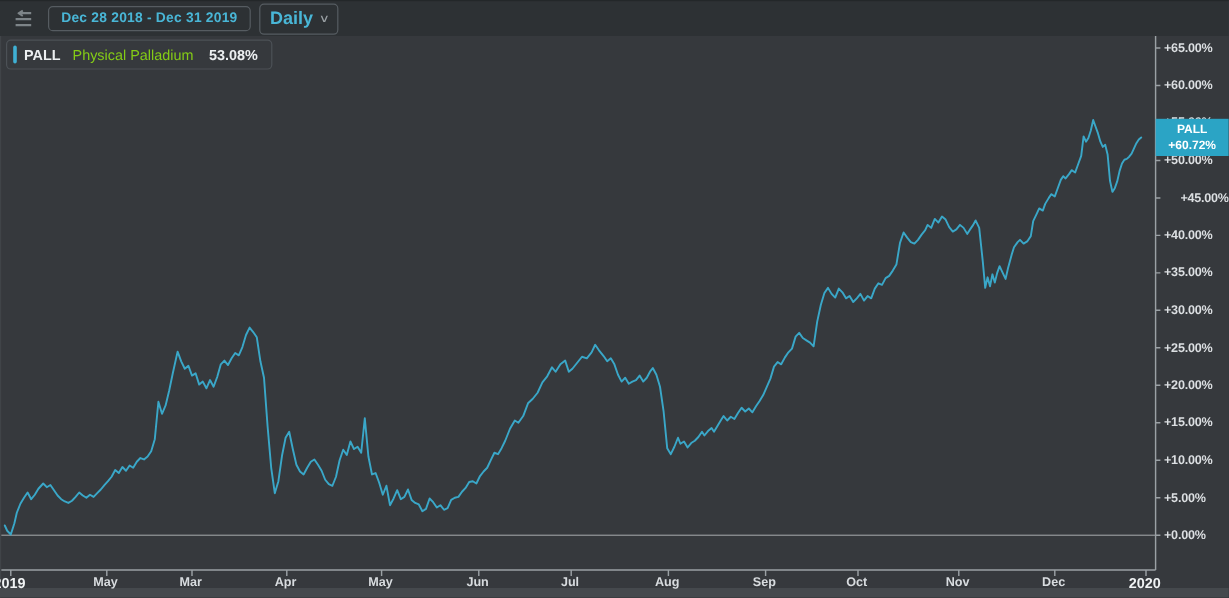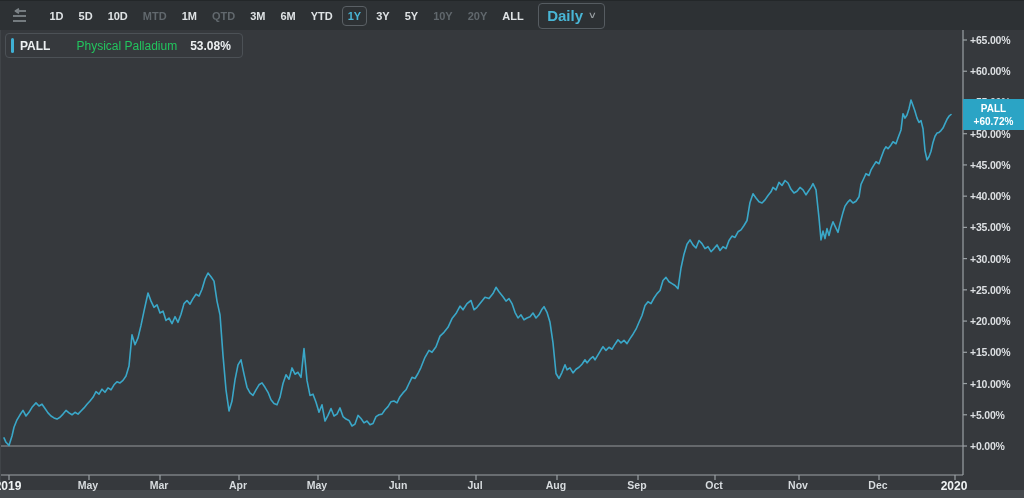--- a/index.html
+++ b/index.html
@@ -47,21 +47,21 @@
   }
   .xlab.edge-year{font-size:12px;color:#f0f3f4;}
   
   .legend{
     position:absolute;top:33px;left:5px;z-index:20;height:23px;
     display:flex;align-items:center;border:1px solid #4c5156;border-radius:4px;
     padding:0 11px 0 5px;cursor:pointer;
   }
   .legend .accent{width:3px;height:15px;border-radius:2px;background:#3fb0d4;}
   .legend .sym{margin-left:6px;font-size:12px;font-weight:bold;color:#eceff1;}
-  .legend .nm{margin-left:26px;font-size:12px;color:#22c55e;}
+  .legend .nm{margin-left:10px;font-size:12px;color:#84cc16;}
   .legend .chg{margin-left:13px;font-size:12px;font-weight:bold;color:#eceff1;}
   
   .badge{
     position:absolute;left:963px;top:99px;width:61px;height:31px;z-index:15;
     background:#2ba4c5;color:#fff;text-align:center;line-height:13px;padding-top:3px;box-sizing:border-box;
   }
   .badge .b-sym{font-size:10px;font-weight:bold;}
   .badge .b-val{font-size:10px;font-weight:bold;}
   
   .bottom-strip{position:absolute;left:0;top:490px;width:1024px;height:8px;background:#45494d;z-index:8;}
@@ -71,37 +71,21 @@
 
 <div class="toolbar">
   <div class="menu-btn">
     <svg width="17" height="15" viewBox="0 0 17 15">
       <path d="M5 3 L15 3" stroke="#7d8488" stroke-width="1.8" fill="none"></path>
       <path d="M8 0.8 L4.4 3 L8 5.2" stroke="#7d8488" stroke-width="1.6" fill="none" stroke-linejoin="round"></path>
       <path d="M2 8 L15 8" stroke="#7d8488" stroke-width="1.8"></path>
       <path d="M2 13 L15 13" stroke="#7d8488" stroke-width="1.8"></path>
     </svg>
   </div>
-  <div class="periods">
-      <div class="pbtn normal">1D</div>
-      <div class="pbtn normal">5D</div>
-      <div class="pbtn normal">10D</div>
-      <div class="pbtn disabled">MTD</div>
-      <div class="pbtn normal">1M</div>
-      <div class="pbtn disabled">QTD</div>
-      <div class="pbtn normal">3M</div>
-      <div class="pbtn normal">6M</div>
-      <div class="pbtn normal">YTD</div>
-      <div class="pbtn selected">1Y</div>
-      <div class="pbtn normal">3Y</div>
-      <div class="pbtn normal">5Y</div>
-      <div class="pbtn disabled">10Y</div>
-      <div class="pbtn disabled">20Y</div>
-      <div class="pbtn normal">ALL</div>
-    </div>
+  <div class="date-btn">Dec 28 2018 - Dec 31 2019</div>
   <div class="interval">
     <span class="val">Daily</span>
     <span class="chev">∨</span>
   </div>
 </div>
 
 <div class="chart-area">
   <svg id="chart-svg" width="1024" height="468" viewBox="0 0 1024 468">
       <line x1="0" y1="416" x2="962" y2="416" stroke="#c3c7c9" stroke-width="0.8" opacity="0.85"></line>
       <line x1="962" y1="0" x2="962" y2="445" stroke="#9ba1a5" stroke-width="1.2"></line>
@@ -135,21 +119,21 @@
       <line x1="954" y1="445" x2="954" y2="450" stroke="#9ba1a5" stroke-width="1.2"></line>
       <polyline points="3,407.9 5,412.3 8,415.4 11,406.0 13,397.3 16,389.8 19,384.8 22,380.4 25,386.0 28,382.3 31,377.3 35,372.9 38,376.0 41,374.2 44,378.5 47,382.9 50,386.0 53,387.9 56,389.1 59,387.3 62,384.1 65,380.4 68,382.9 71,384.8 74,382.3 77,384.1 80,381.0 83,377.9 86,374.2 89,371.0 92,367.3 95,361.7 98,364.2 101,359.2 104,362.3 107,357.9 110,359.8 113,354.8 116,351.7 119,352.9 122,350.4 125,346.0 128,336.0 131,304.8 134,314.8 137,307.9 140,295.4 143,281.1 147,263.0 150,271.1 153,277.3 156,274.8 159,283.0 162,281.1 165,290.5 168,288.0 171,293.6 174,286.7 177,292.3 180,284.2 183,273.6 186,270.5 189,274.2 192,268.6 195,264.2 198,266.1 201,259.2 204,249.2 207,243.0 210,246.7 213,251.1 216,271.1 219,284.8 222,325.4 225,359.8 228,381.0 231,371.0 234,349.8 237,334.8 240,329.8 243,344.2 246,357.3 249,362.9 252,365.4 255,359.8 258,354.8 261,352.9 264,357.3 267,362.3 270,369.8 273,373.5 276,374.8 279,367.3 282,353.5 285,344.8 288,349.2 291,337.9 294,344.2 297,342.3 300,347.3 303,318.6 306,350.4 309,365.4 312,364.2 315,372.3 318,382.3 321,374.8 324,391.0 327,385.4 330,378.5 333,386.0 336,384.1 339,377.9 342,386.6 345,389.1 348,390.4 351,396.0 354,394.1 357,385.4 360,388.5 363,392.9 366,391.0 369,394.8 372,393.5 375,386.6 378,384.8 381,384.1 384,379.8 387,376.6 390,371.7 393,371.0 396,372.9 399,366.7 402,362.9 405,359.8 408,353.5 411,347.3 414,348.5 417,343.5 420,337.3 424,327.3 428,320.4 431,322.3 435,316.7 439,306.1 443,302.3 447,297.3 451,288.6 455,283.6 459,276.1 462,279.8 466,273.6 470,270.5 473,279.8 476,277.3 480,272.3 484,267.3 488,268.6 492,263.6 495,257.3 498,261.7 502,266.7 505,271.1 508,268.6 511,273.6 514,282.3 517,288.0 520,284.8 523,289.8 526,288.0 529,286.7 532,283.0 535,288.0 538,284.8 541,279.2 543,276.7 546,282.3 549,292.3 552,312.9 555,343.5 558,348.5 561,342.3 564,334.8 566,339.8 569,337.9 572,342.9 575,339.2 578,337.3 581,334.2 584,329.8 586,332.9 589,329.2 592,326.7 594,329.8 597,324.8 600,319.8 602,316.7 605,320.4 608,317.3 611,319.2 614,314.2 617,309.8 620,312.9 623,310.4 626,313.6 629,308.6 632,304.2 635,299.2 638,292.3 641,285.5 644,275.5 647,271.7 650,273.6 653,268.0 656,263.6 659,260.5 662,250.5 665,247.4 668,251.7 671,253.6 674,255.5 677,258.6 680,238.0 683,224.2 686,214.2 689,209.9 692,214.9 695,218.0 698,210.5 701,213.6 704,218.6 707,216.7 710,221.7 713,218.6 716,214.9 719,220.5 722,216.7 725,218.6 728,210.5 731,206.1 734,207.4 737,201.8 740,199.9 743,195.5 746,190.5 749,172.4 752,163.7 755,168.0 758,171.8 761,173.0 764,169.9 767,165.5 770,161.8 772,157.4 775,159.9 778,152.4 781,155.5 784,150.5 787,153.0 790,159.3 793,163.0 796,161.2 799,157.4 802,159.9 805,164.9 807,161.8 810,157.4 812,153.7 815,159.9 818,188.0 820,209.9 822,201.1 824,208.6 826,198.6 828,205.5 830,197.4 832,191.8 834,196.1 837,202.4 839,193.6 842,182.4 844,176.1 847,171.8 849,169.9 852,173.0 855,171.2 858,166.8 860,154.3 863,148.0 865,143.7 868,145.5 870,139.9 873,134.9 875,131.8 878,133.7 880,128.1 883,119.9 885,116.8 887,118.7 890,114.9 892,111.8 895,113.7 897,108.1 900,99.9 902,83.7 904,88.1 906,85.0 908,78.7 910,70.0 912,75.6 914,81.2 916,88.1 918,92.4 920,90.6 922,98.7 924,120.6 926,129.9 928,126.8 930,121.2 932,112.4 934,106.2 936,103.1 938,102.4 940,100.6 942,98.1 944,93.7 946,89.3 948,86.2 950,84.5" fill="none" stroke="#3aa7c8" stroke-width="1.6" stroke-linejoin="round" stroke-linecap="round"></polyline>
     </svg>
 </div>
 
 <div class="labels-layer" id="labels-layer">
     <div class="ylab" style="top: 34px;">+65.00%</div>
     <div class="ylab" style="top: 65.2308px;">+60.00%</div>
     <div class="ylab" style="top: 96.4615px;">+55.00%</div>
     <div class="ylab" style="top: 127.692px;">+50.00%</div>
-    <div class="ylab" style="top: 158.923px;">+45.00%</div>
+    <div class="ylab" style="top: 158.923px; text-align: right;">+45.00%</div>
     <div class="ylab" style="top: 190.154px;">+40.00%</div>
     <div class="ylab" style="top: 221.385px;">+35.00%</div>
     <div class="ylab" style="top: 252.615px;">+30.00%</div>
     <div class="ylab" style="top: 283.846px;">+25.00%</div>
     <div class="ylab" style="top: 315.077px;">+20.00%</div>
     <div class="ylab" style="top: 346.308px;">+15.00%</div>
     <div class="ylab" style="top: 377.538px;">+10.00%</div>
     <div class="ylab" style="top: 408.769px;">+5.00%</div>
     <div class="ylab" style="top: 440px;">+0.00%</div>
     <div class="xlab edge-year" style="left: -14px;">2019</div>

